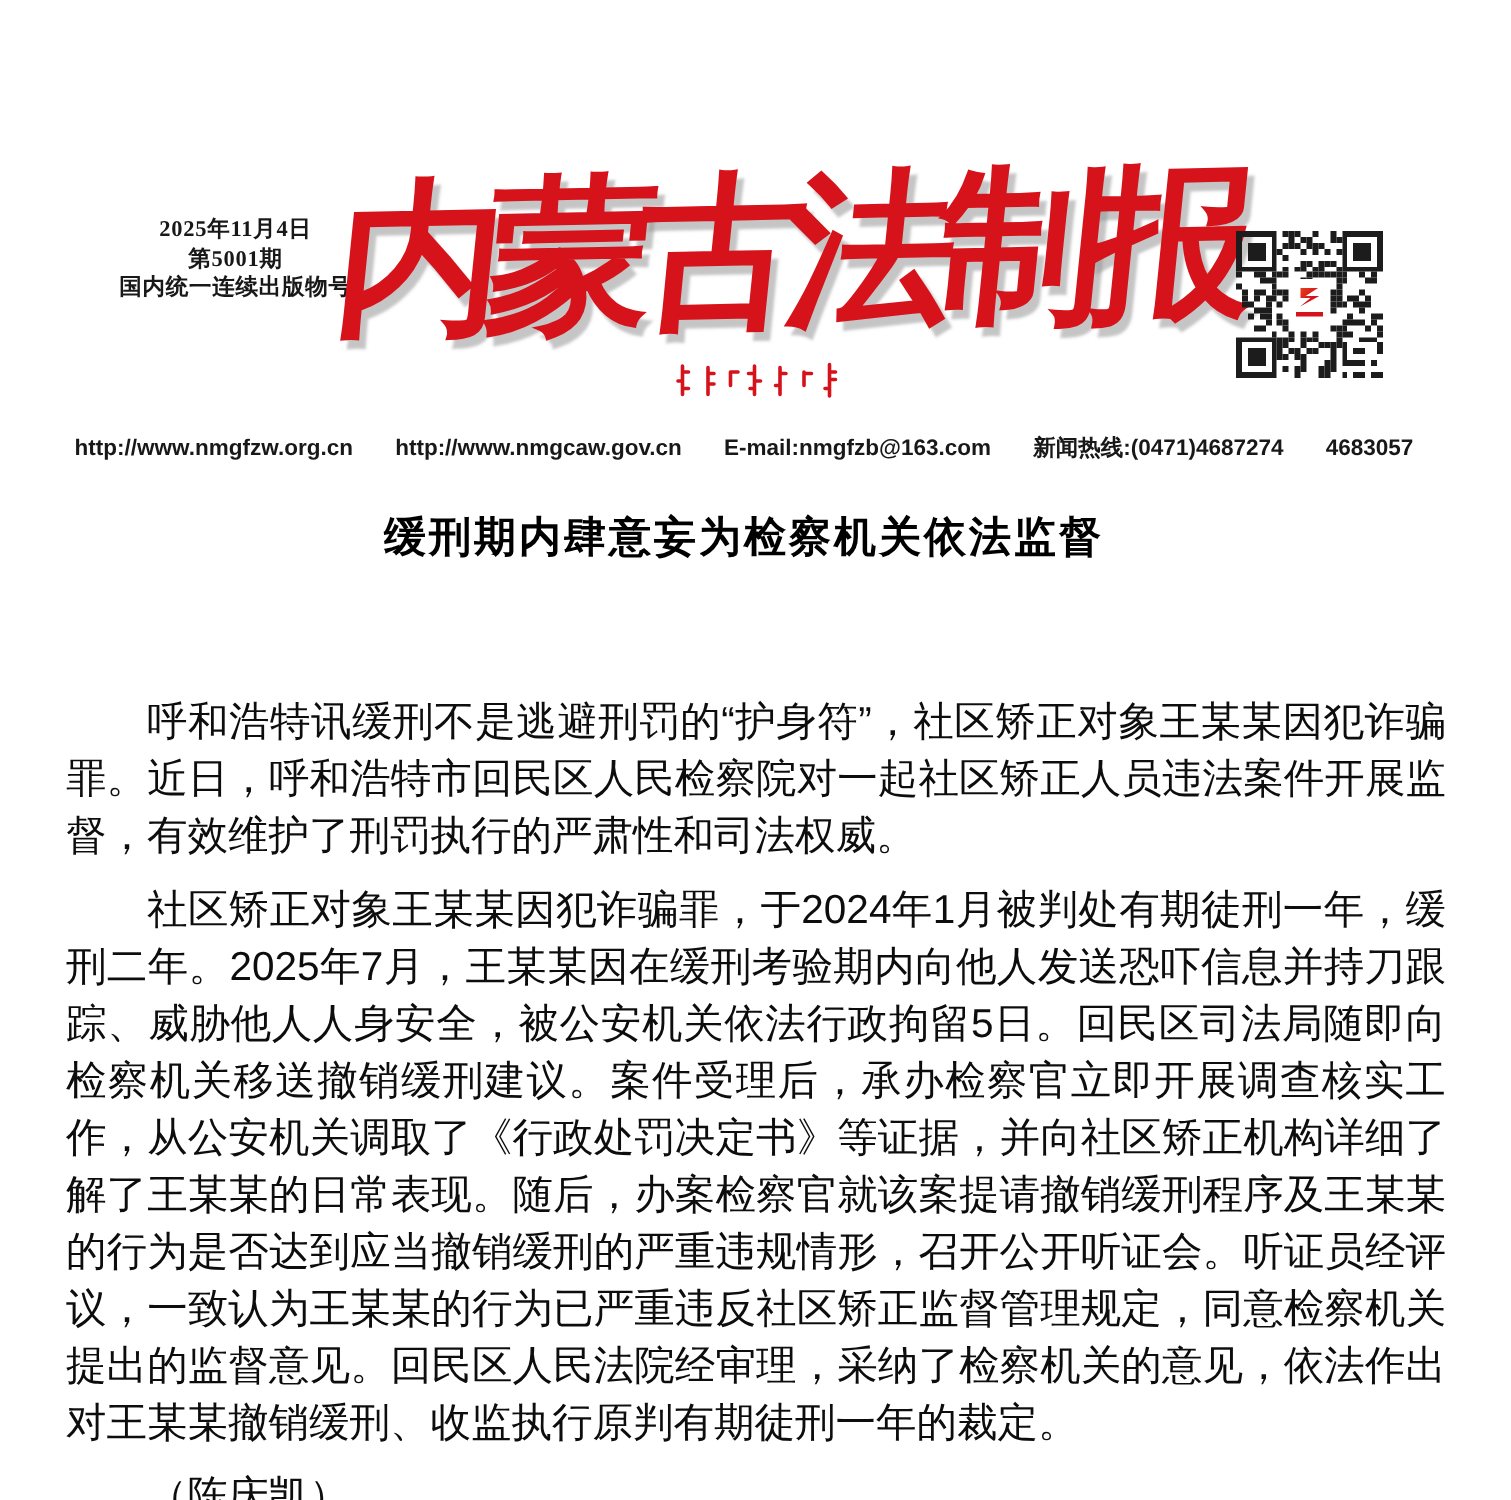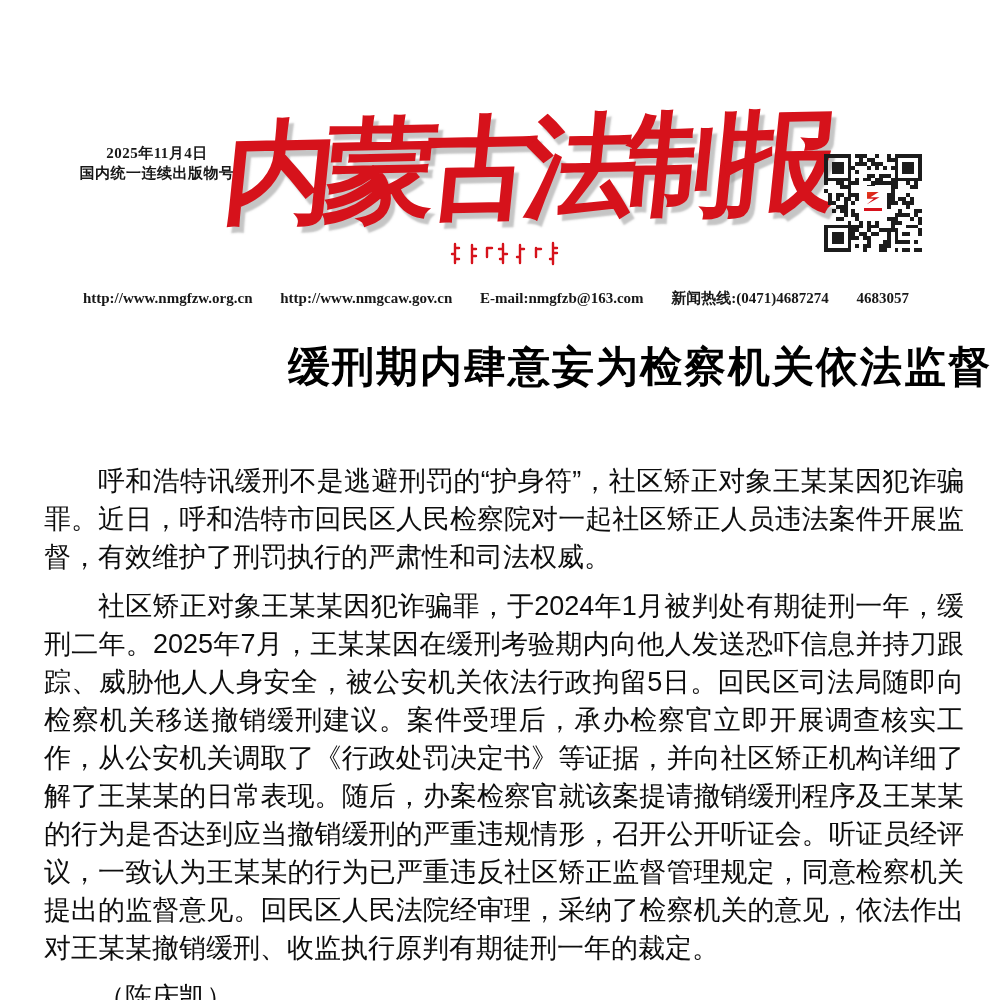--- a/index.html
+++ b/index.html
@@ -70,34 +70,34 @@
     background: linear-gradient(135deg, #e2401c 0%, #d6121b 55%, #b50f16 100%);
     clip-path: polygon(0 0, 100% 0, 30% 45%, 100% 45%, 0 100%, 55% 55%, 0 55%);
   }
   .qr-mark-text { width: 18px; height: 3px; margin-top: 3px; background: #d6121b; }
 
   
   .contact-bar {
     position: absolute;
     top: 256px; left: 0; width: 100%;
     text-align: center;
-    font-family: Liberation Serif, serif;
+    font-family: Liberation Sans, sans-serif;
     font-weight: bold;
     font-size: 15px;
     color: #181818;
     white-space: nowrap;
   }
   .contact-bar span { margin: 0 12px; }
 
   
   .headline {
     position: absolute;
     top: 306px; left: 0; width: 100%;
-    text-align: right;
-    font-size: 42px;
+    text-align: center;
+    font-size: 28px;
     font-weight: bold;
     letter-spacing: 2px;
     color: #000;
   }
 
   
   .article {
     position: absolute;
     top: 429px; left: 44px; width: 920px;
     font-size: 27px;
@@ -108,20 +108,21 @@
   .article p { text-indent: 2em; margin: 0 0 11px 0; }
   .article p.byline { margin-top: 1px; text-decoration: underline; }
 </style>
 </head>
 <body>
 
 <div class="page">
 
   <div class="pub-info">
     <div>2025年11月4日</div>
+    <div>第5001期</div>
     <div>国内统一连续出版物号</div>
   </div>
 
   <div class="masthead-title">内蒙古法制报</div>
 
   <div class="mongolian">
     <svg width="130" height="30" viewBox="0 0 130 30" aria-hidden="true">
       <g stroke="#d6121b" fill="none" stroke-width="2.4" stroke-linecap="round">
         <path d="M7 4 v19 M7 8 h4 M7 14 h-3 M7 19 h4"></path>
         <path d="M24 5 v18 M24 9 h4 M24 16 h4"></path>

